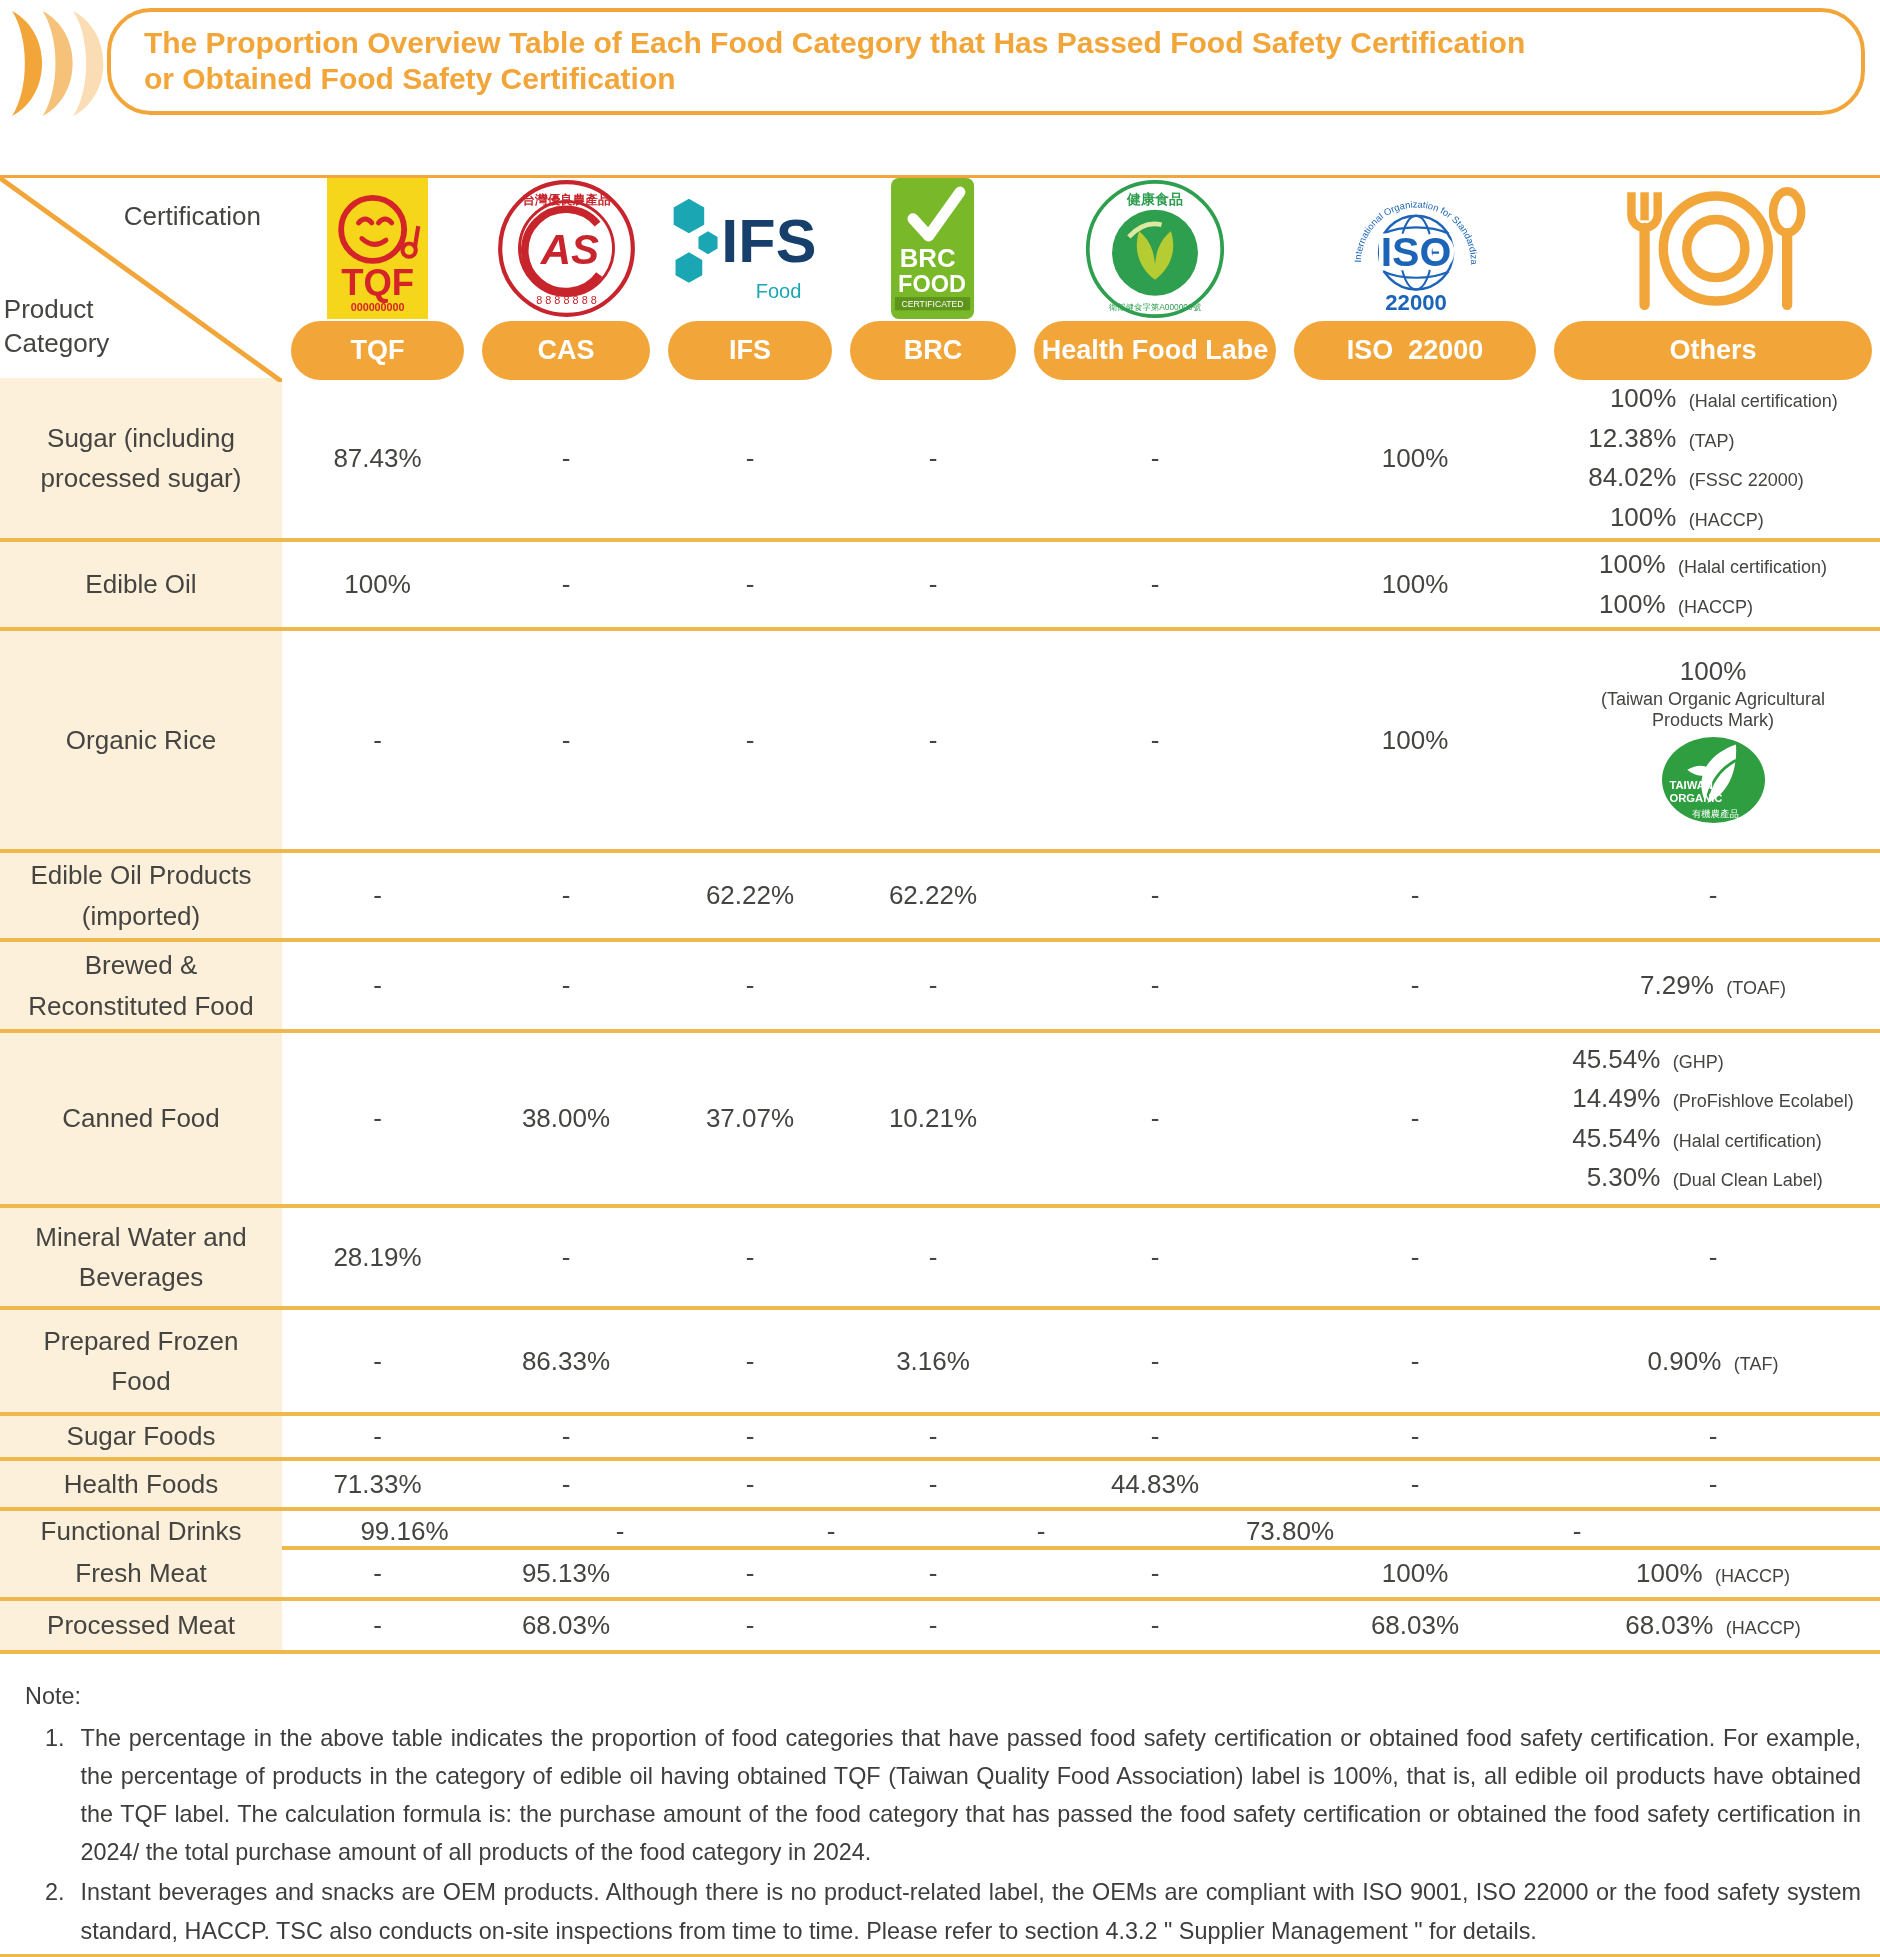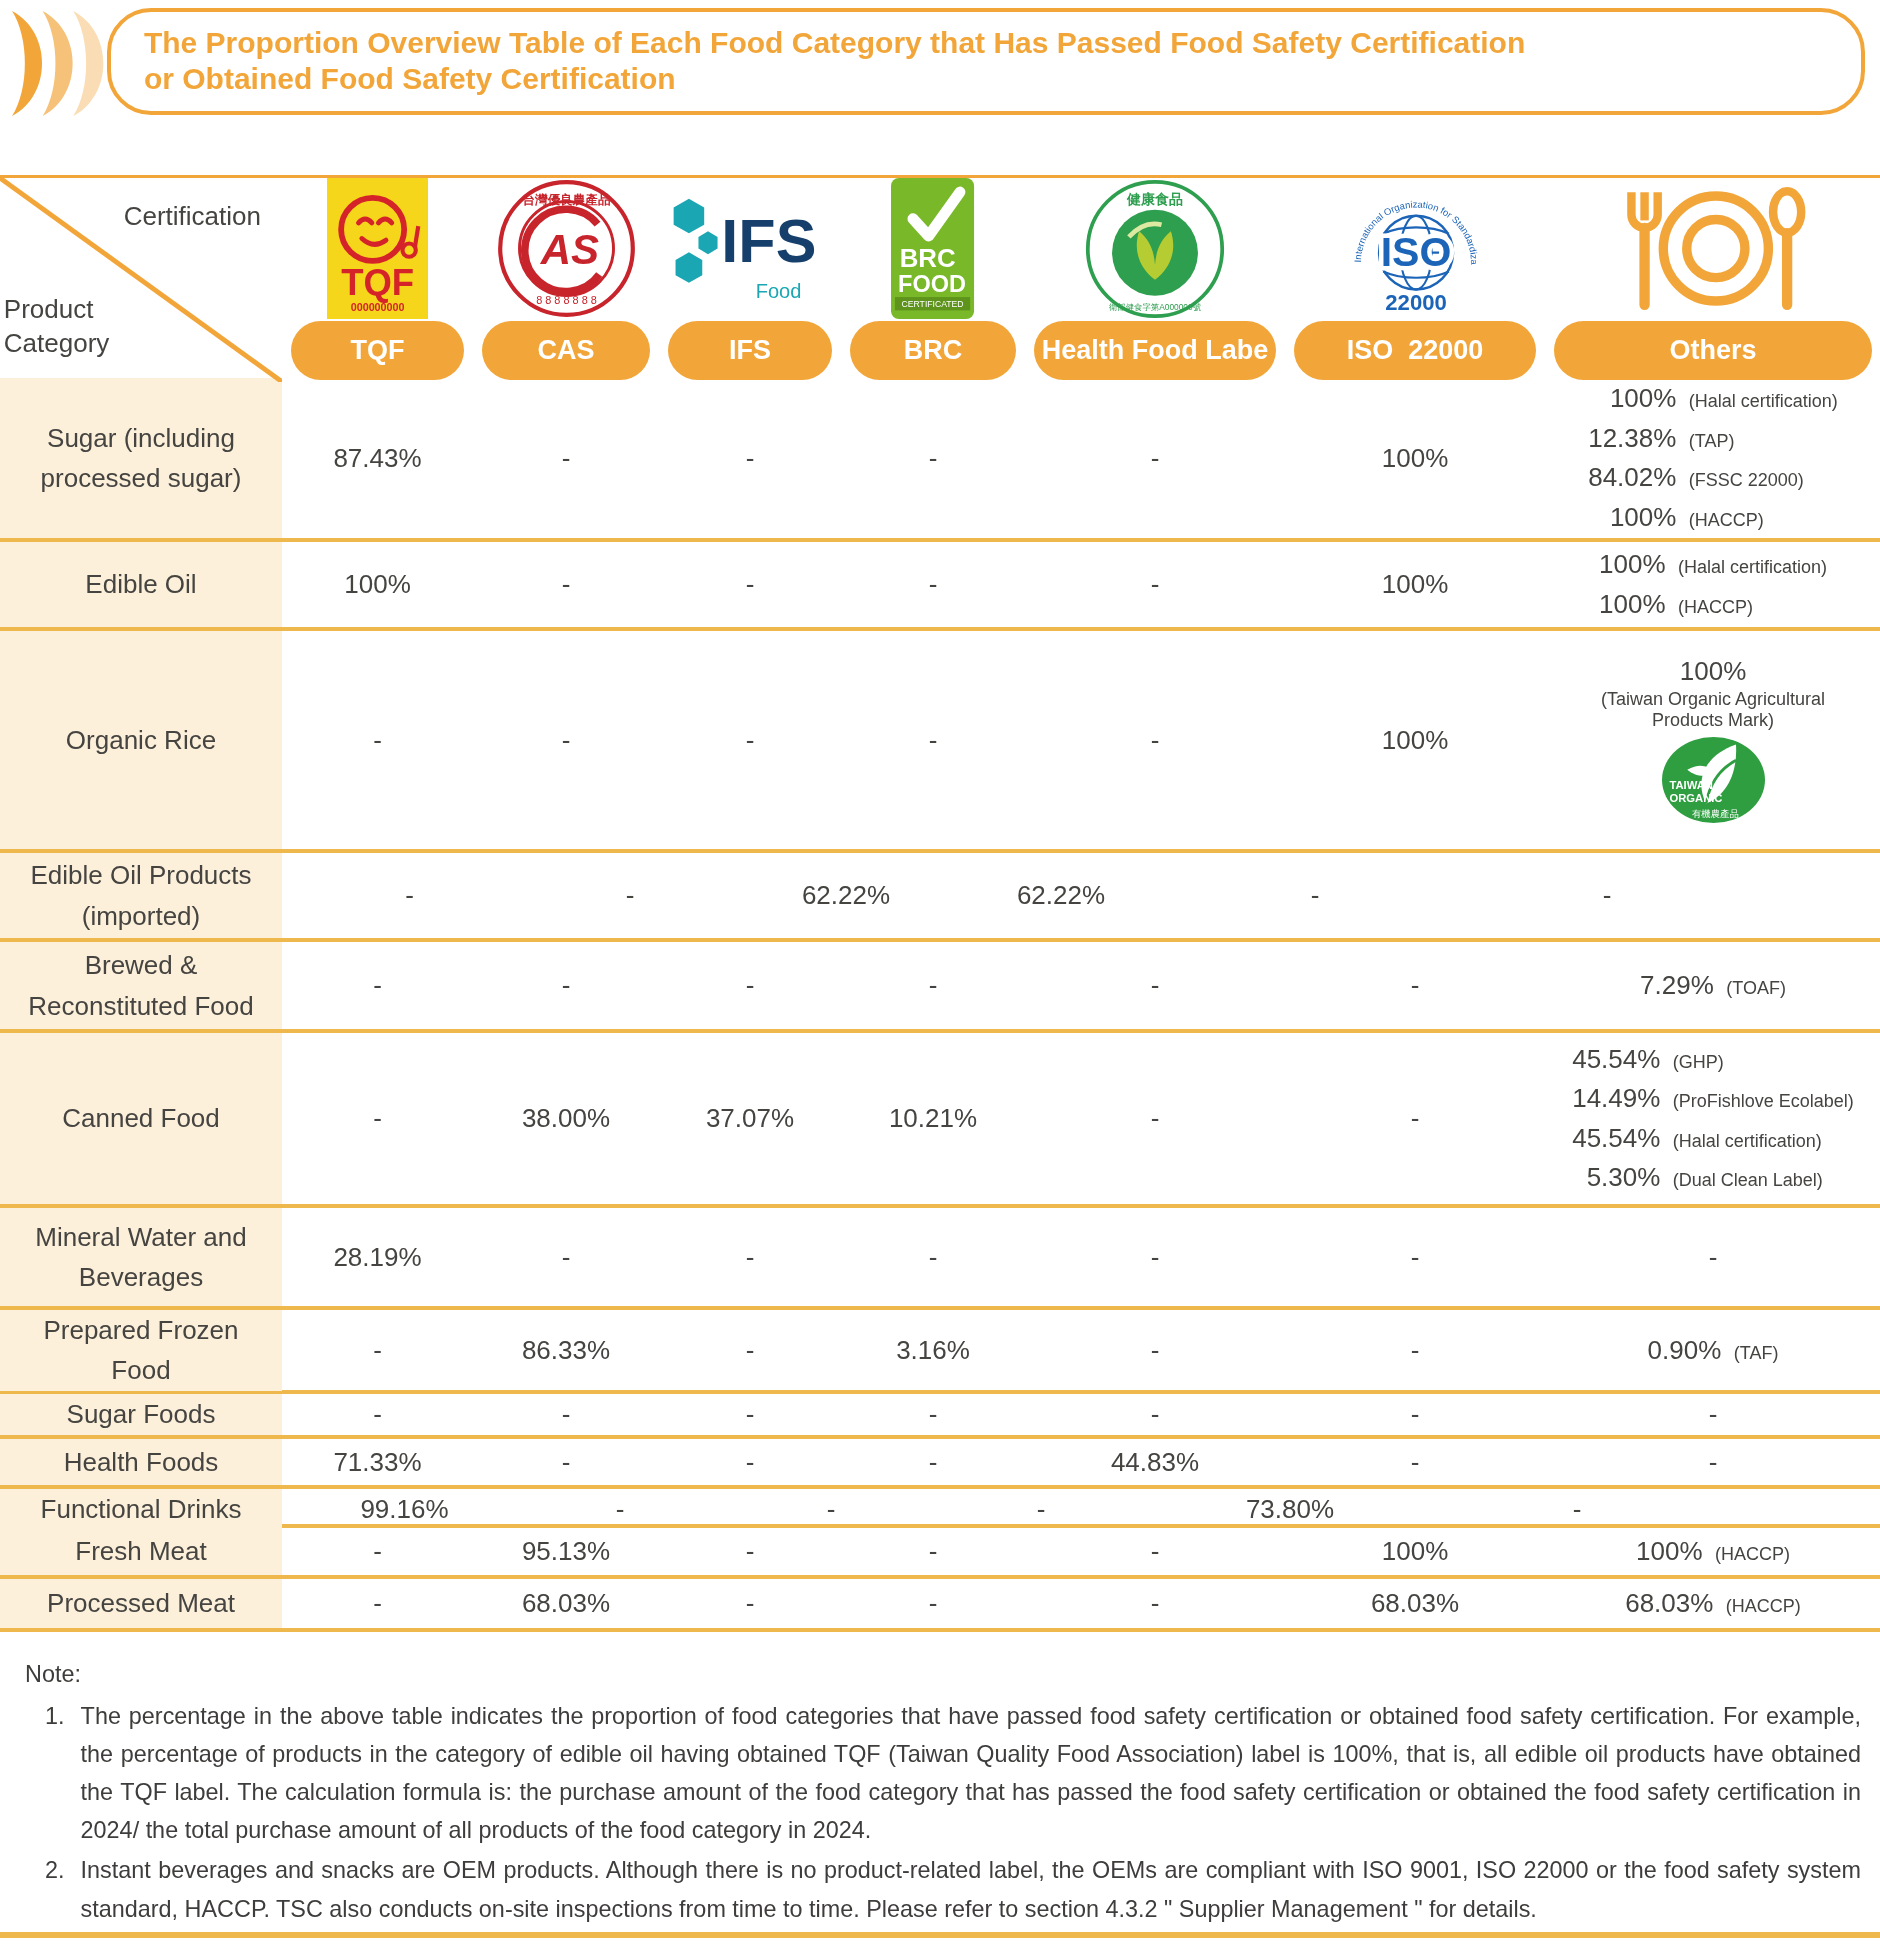--- a/index.html
+++ b/index.html
@@ -243,21 +243,21 @@
 <path d="M48,72 C35,46 48,20 80,9 C82,41 69,64 48,72 Z" fill="#fff"></path>
 <path d="M48,72 C52,51 63,35 80,26" stroke="#2F9E41" stroke-width="3" fill="none"></path>
 <path d="M28,36 C41,29 50,31 57,40 C46,45 35,42 28,36 Z" fill="#fff"></path>
 <text x="9" y="57" font-size="12" font-weight="bold" fill="#fff">TAIWAN</text>
 <text x="9" y="71" font-size="12" font-weight="bold" fill="#fff">ORGANIC</text>
 <text x="58" y="87" text-anchor="middle" font-size="10" fill="#fff">有機農產品</text>
             </svg>
           </div>
         </div>
       </div>
-      <div class="grid-row row" style="height: 89px; gap: 32px;">
+      <div class="grid-row row" style="height: 89px;">
         <div class="cat">Edible Oil Products (imported)</div>
         <div class="val">-</div>
         <div class="val">-</div>
         <div class="val">62.22%</div>
         <div class="val">62.22%</div>
         <div class="val">-</div>
         <div class="val">-</div>
         <div class="val">-</div>
       </div>
       <div class="grid-row row" style="height: 91px;">
@@ -299,21 +299,21 @@
       <div class="grid-row row" style="height: 102px;">
         <div class="cat">Mineral Water and Beverages</div>
         <div class="val">28.19%</div>
         <div class="val">-</div>
         <div class="val">-</div>
         <div class="val">-</div>
         <div class="val">-</div>
         <div class="val">-</div>
         <div class="val">-</div>
       </div>
-      <div class="grid-row row" style="height: 84px;">
+      <div class="grid-row row" style="height: 106px;">
         <div class="cat">Prepared Frozen Food</div>
         <div class="val">-</div>
         <div class="val">86.33%</div>
         <div class="val">-</div>
         <div class="val">3.16%</div>
         <div class="val">-</div>
         <div class="val">-</div>
         <div class="val">
           <div class="o-grid">
             <span class="ov">0.90%</span>

